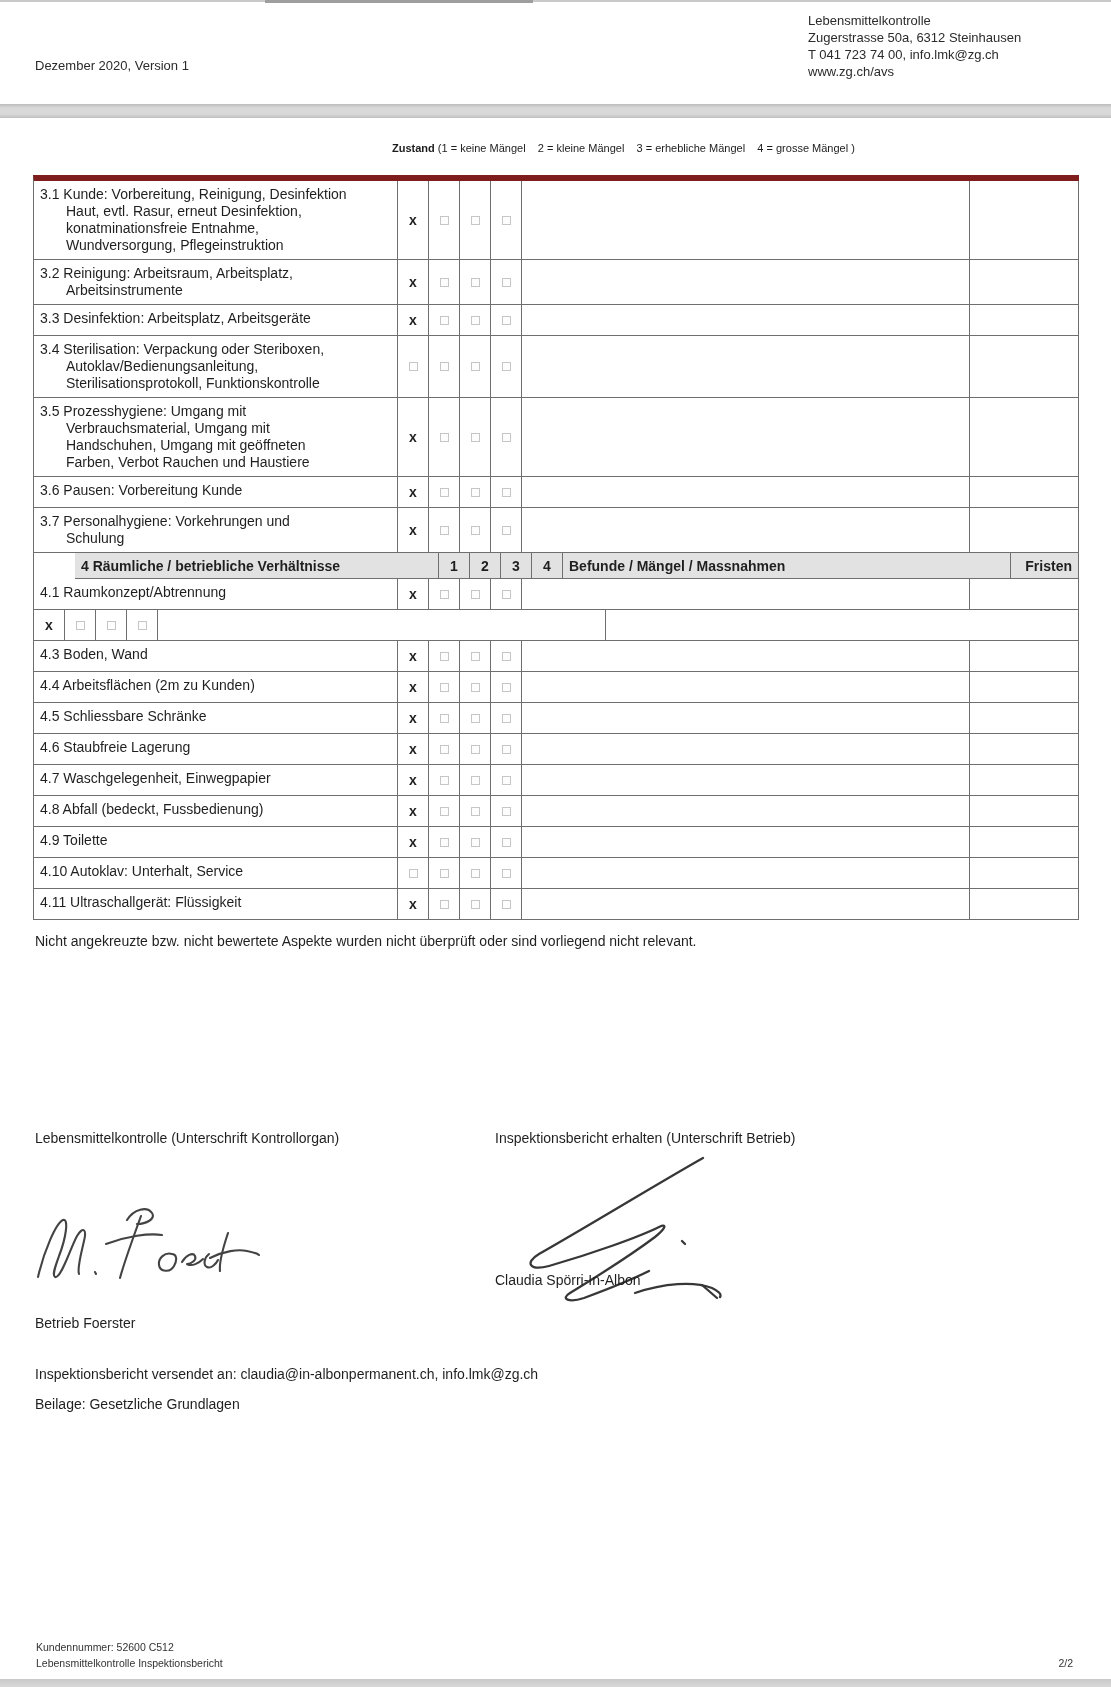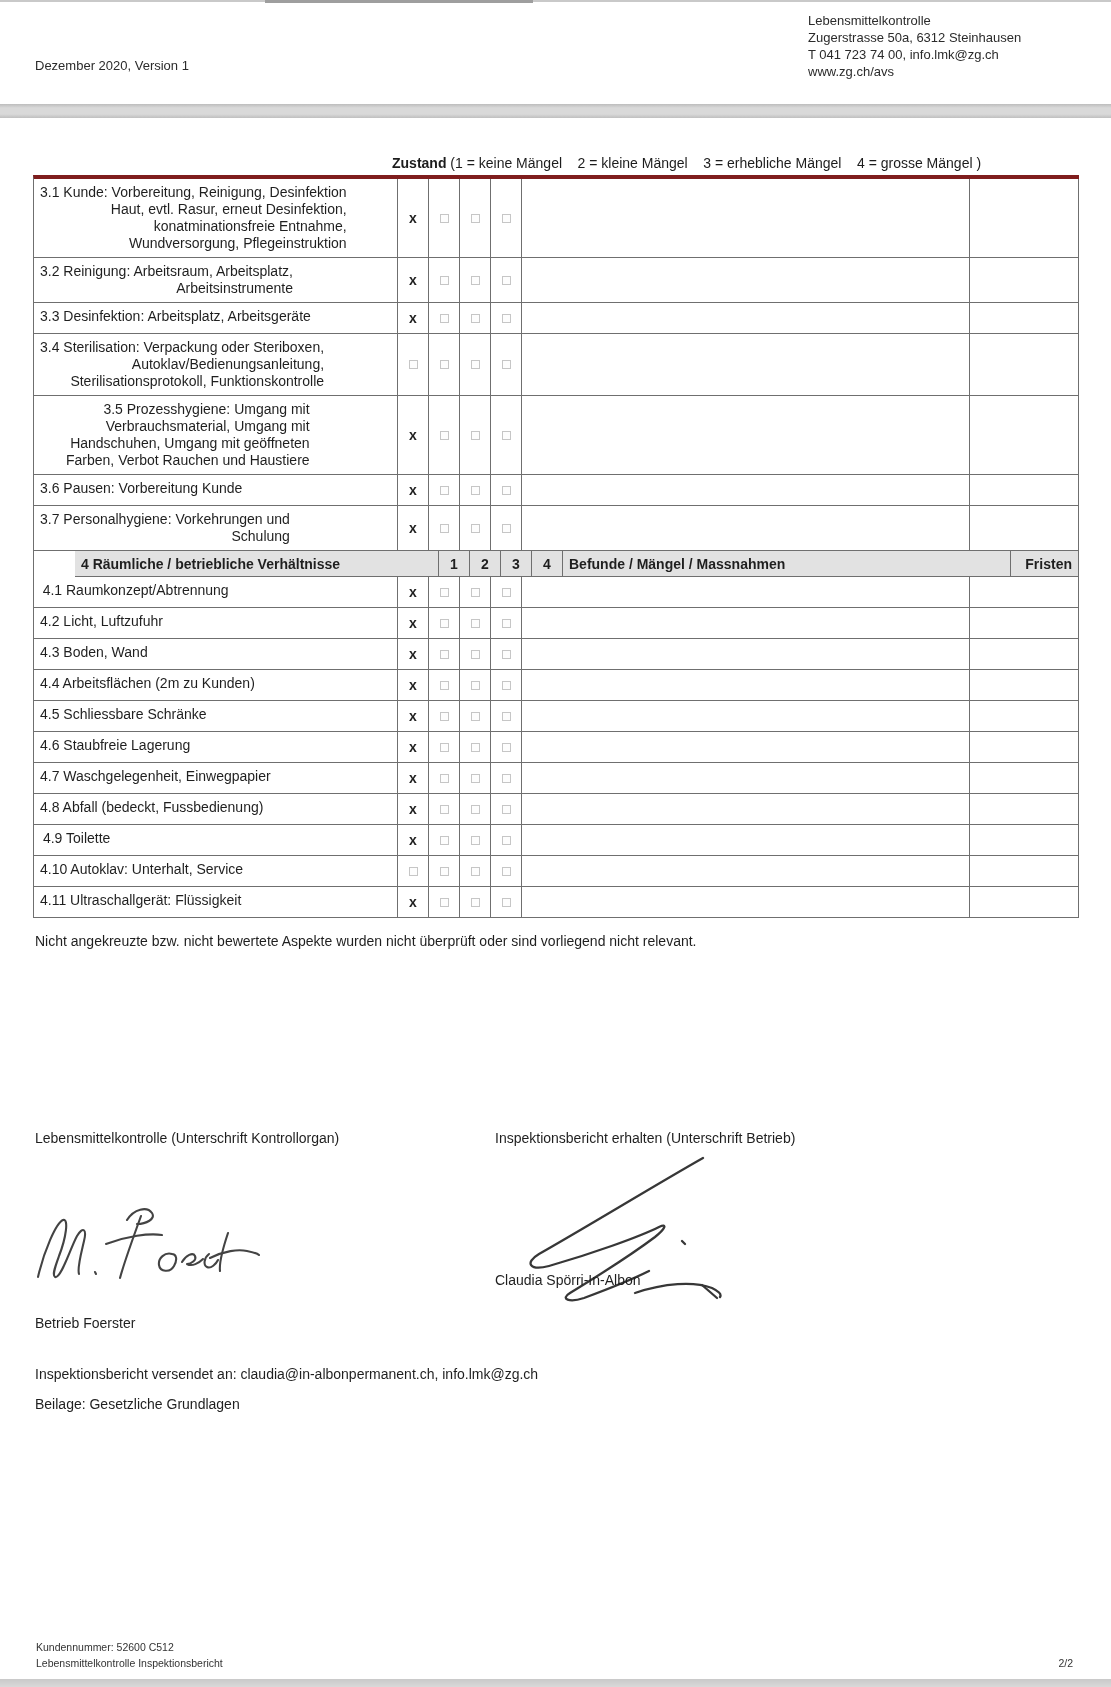--- a/index.html
+++ b/index.html
@@ -12,27 +12,27 @@
   .top-line{position:absolute;top:0;left:0;width:1111px;height:2px;background:#c9c9c9;}
   .top-line-dark{position:absolute;top:0;left:265px;width:268px;height:3px;background:#9e9e9e;}
   .page-sep{position:absolute;top:104px;left:0;width:1111px;height:14px;
     background:linear-gradient(to bottom,#bdbdbd 0%,#d9d9d9 28%,#d9d9d9 72%,#bfbfbf 100%);}
   .bottom-band{position:absolute;top:1679px;left:0;width:1111px;height:8px;
     background:linear-gradient(to bottom,#c9c9c9,#d9d9d9);}
 
   .version-note{position:absolute;left:35px;top:58px;font-size:13px;color:#2b2b2b;}
   .org-block{position:absolute;left:808px;top:12px;font-size:13px;line-height:17px;color:#2b2b2b;}
 
-  .legend{position:absolute;left:392px;top:155px;font-size:14px;white-space:pre;color:#1c1c1c;}
+  .legend{position:absolute;left:392px;top:142px;font-size:11px;white-space:pre;color:#1c1c1c;}
   .legend b{font-weight:bold;}
 
   
   .tbl{position:absolute;left:33px;top:175px;width:1045px;
-    border-top:4px solid #7f1d1d;border-left:1px solid #6f6f6f;
-    font-size:14px;text-align:right;}
+    border-top:6px solid #7f1d1d;border-left:1px solid #6f6f6f;
+    font-size:14px;}
   .trow{display:flex;border-bottom:1px solid #6f6f6f;min-height:31px;box-sizing:border-box;}
   .cell{border-right:1px solid #6f6f6f;box-sizing:border-box;display:flex;align-items:center;}
   .c-label{width:364px;align-items:flex-start;padding:5px 4px 5px 0;}
   .lbl{display:block;line-height:17px;white-space:pre-line;padding-left:32px;text-indent:-26px;}
   .c-n{width:31px;justify-content:center;}
   .c-bef{width:448px;padding-left:6px;}
   .c-fr{flex:1;}
   .xmark{font-weight:bold;font-size:14px;line-height:1;}
   .box{width:7px;height:7px;border:1px solid #c6c6c6;display:inline-block;background:#fdfdfd;}
   .thead{background:#e2e2e2;min-height:26px;font-weight:bold;margin-left:41px;}
@@ -242,23 +242,20 @@
       <div class="cell c-n">
         <span class="box"></span>
       </div>
       <div class="cell c-n">
         <span class="box"></span>
       </div>
       <div class="cell c-bef"></div>
       <div class="cell c-fr"></div>
     </div>
     <div class="trow">
-      <div class="cell c-label">
-        <span class="lbl">4.2 Licht, Luftzufuhr</span>
-      </div>
       <div class="cell c-n">
         <span class="xmark">x</span>
       </div>
       <div class="cell c-n">
         <span class="box"></span>
       </div>
       <div class="cell c-n">
         <span class="box"></span>
       </div>
       <div class="cell c-n">

